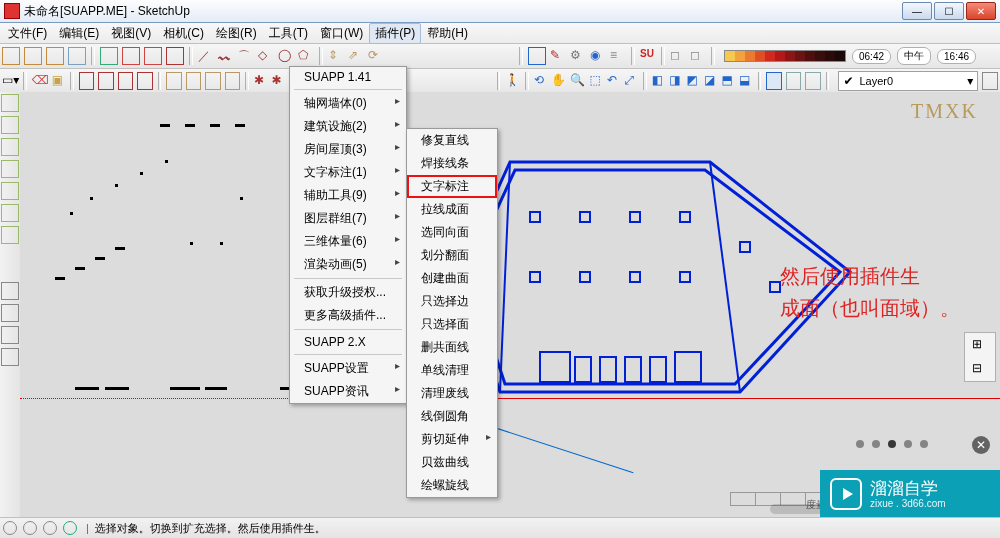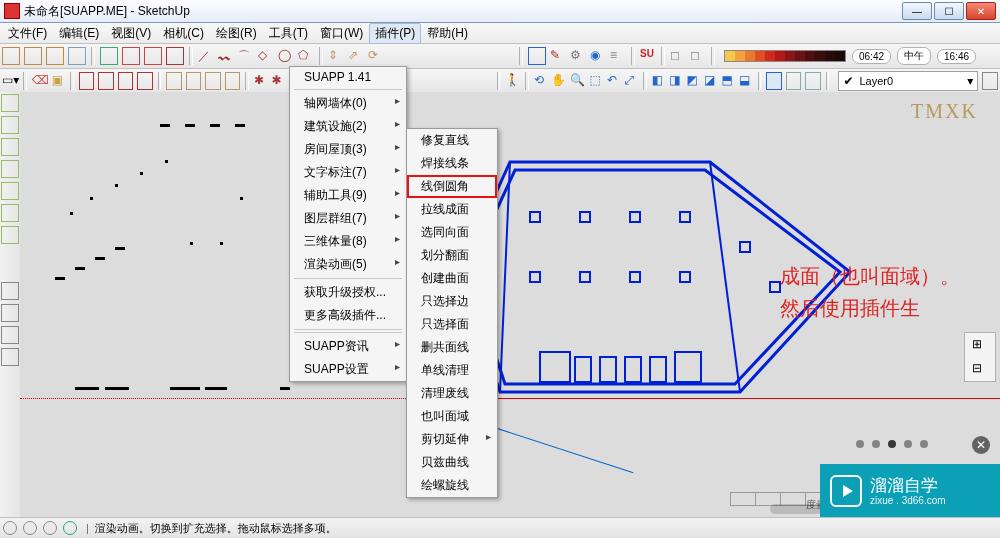--- a/index.html
+++ b/index.html
@@ -49,21 +49,21 @@
   .menu1{top:66px;left:289px;width:116px;}
   .menu2{top:128px;left:406px;width:90px;}
   
   .annot{position:absolute;right:40px;top:260px;color:#d22;font-size:20px;font-family:"SimSun",serif;line-height:32px;text-align:left;}
   .watermark{position:absolute;right:22px;top:100px;color:#b79a5c;font-size:20px;letter-spacing:2px;font-family:"Times New Roman",serif;}
   
   .statusbar{position:absolute;left:0;bottom:0;right:0;height:20px;background:linear-gradient(#f2f2f2,#e4e4e4);border-top:1px solid #c0c0c0;display:flex;align-items:center;font-size:11px;}
   .statusbar .circ{width:12px;height:12px;border-radius:50%;border:1px solid #888;margin:0 3px;}
   .stats{position:absolute;right:4px;bottom:22px;font-size:9px;color:#333;text-align:right;line-height:11px;}
   
-  .logo{position:absolute;right:0;bottom:20px;width:160px;height:54px;background:#0ba0b5;display:flex;align-items:center;padding:0 10px;gap:8px;}
+  .logo{position:absolute;right:0;bottom:20px;width:160px;height:48px;background:#0ba0b5;display:flex;align-items:center;padding:0 10px;gap:8px;}
   .logo .play{width:28px;height:28px;border:2px solid #fff;border-radius:6px;display:flex;align-items:center;justify-content:center;}
   .logo .play::after{content:"";border-left:10px solid #fff;border-top:6px solid transparent;border-bottom:6px solid transparent;margin-left:3px;}
   .logo .txt{color:#fff;font-size:17px;line-height:18px;}
   .logo .sub{color:#fff;font-size:10px;opacity:.9;}
   
   .nav-x{position:absolute;right:10px;top:436px;width:18px;height:18px;border-radius:50%;background:rgba(0,0,0,.55);color:#fff;display:flex;align-items:center;justify-content:center;font-size:12px;}
   .nav-dots{position:absolute;right:72px;bottom:90px;display:flex;gap:8px;}
   .nav-dots .d{width:8px;height:8px;border-radius:50%;background:rgba(0,0,0,.4);}
   .nav-dots .d.active{background:rgba(0,0,0,.75);}
   .scrl{position:absolute;right:168px;bottom:24px;width:62px;height:10px;background:rgba(0,0,0,.15);border-radius:5px;}
@@ -282,61 +282,62 @@
     </div>
   </div>
 
   <div class="menu menu1">
     <div class="mi">SUAPP 1.41</div>
     <div class="sep"></div>
     <div id="plugin-items">
         <div class="mi arrow">轴网墙体(0)</div>
         <div class="mi arrow">建筑设施(2)</div>
         <div class="mi arrow">房间屋顶(3)</div>
-        <div class="mi arrow">文字标注(7)</div>
+        <div class="mi arrow">文字标注(1)</div>
         <div class="mi arrow">辅助工具(9)</div>
         <div class="mi arrow">图层群组(7)</div>
-        <div class="mi arrow">三维体量(8)</div>
+        <div class="mi arrow">三维体量(6)</div>
         <div class="mi arrow">渲染动画(5)</div>
       </div>
     <div class="sep"></div>
     <div class="mi">获取升级授权...</div>
     <div class="mi">更多高级插件...</div>
     <div class="sep"></div>
+    <div class="mi">SUAPP 2.X</div>
     <div class="sep"></div>
+    <div class="mi arrow">SUAPP设置</div>
     <div class="mi arrow">SUAPP资讯</div>
-    <div class="mi arrow">SUAPP设置</div>
   </div>
 
   <div class="menu menu2">
     <div id="submenu-items">
         <div class="mi">修复直线</div>
         <div class="mi">焊接线条</div>
-        <div class="mi hi">线倒圆角</div>
+        <div class="mi hi">文字标注</div>
         <div class="mi">拉线成面</div>
         <div class="mi">选同向面</div>
         <div class="mi">划分翻面</div>
         <div class="mi">创建曲面</div>
         <div class="mi">只选择边</div>
         <div class="mi">只选择面</div>
         <div class="mi">删共面线</div>
         <div class="mi">单线清理</div>
         <div class="mi">清理废线</div>
-        <div class="mi">也叫面域</div>
+        <div class="mi">线倒圆角</div>
         <div class="mi arrow">剪切延伸</div>
         <div class="mi">贝兹曲线</div>
         <div class="mi">绘螺旋线</div>
       </div>
   </div>
 
   <div class="watermark">TMXK</div>
 
   <div class="annot">
+    <div>然后使用插件生</div>
     <div>成面（也叫面域）。</div>
-    <div>然后使用插件生</div>
   </div>
 
   <div class="float-panel">
     <span class="tb-ico">⊞</span>
     <span class="tb-ico">⊟</span>
   </div>
 
   <div class="nav-x">✕</div>
   <div class="nav-dots">
     <div class="d"></div>
@@ -367,15 +368,15 @@
       <div class="sub">zixue . 3d66.com</div>
     </div>
   </div>
 
   <div class="statusbar">
     <div class="circ"></div>
     <div class="circ"></div>
     <div class="circ"></div>
     <div class="circ" style="border-color:#2a7;color:#2a7"></div>
     <span style="margin:0 6px;color:#666">|</span>
-    <span>渲染动画。切换到扩充选择。拖动鼠标选择多项。</span>
+    <span>选择对象。切换到扩充选择。然后使用插件生。</span>
   </div>
 </div>
 
 </body></html>

